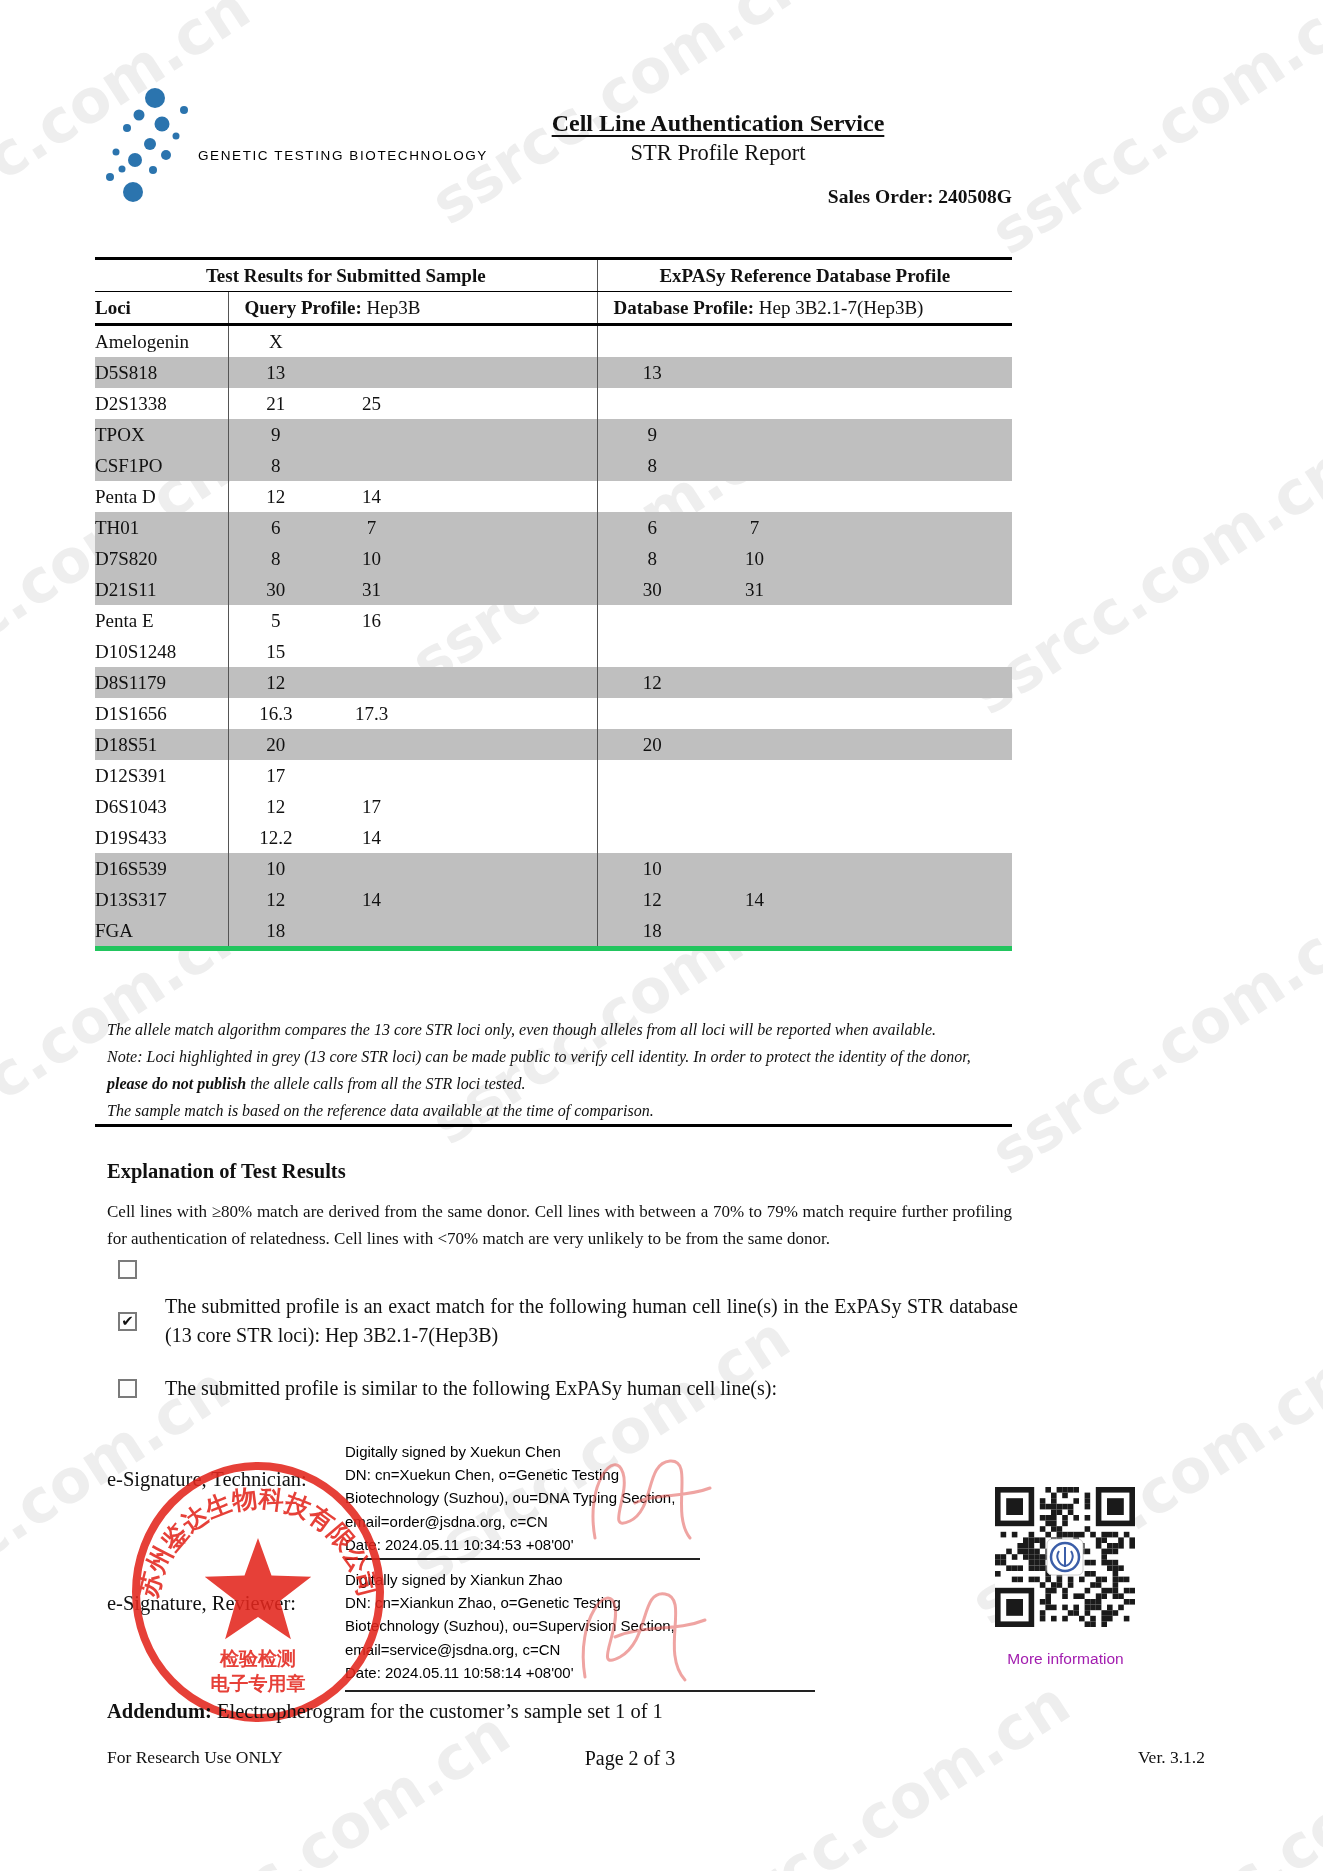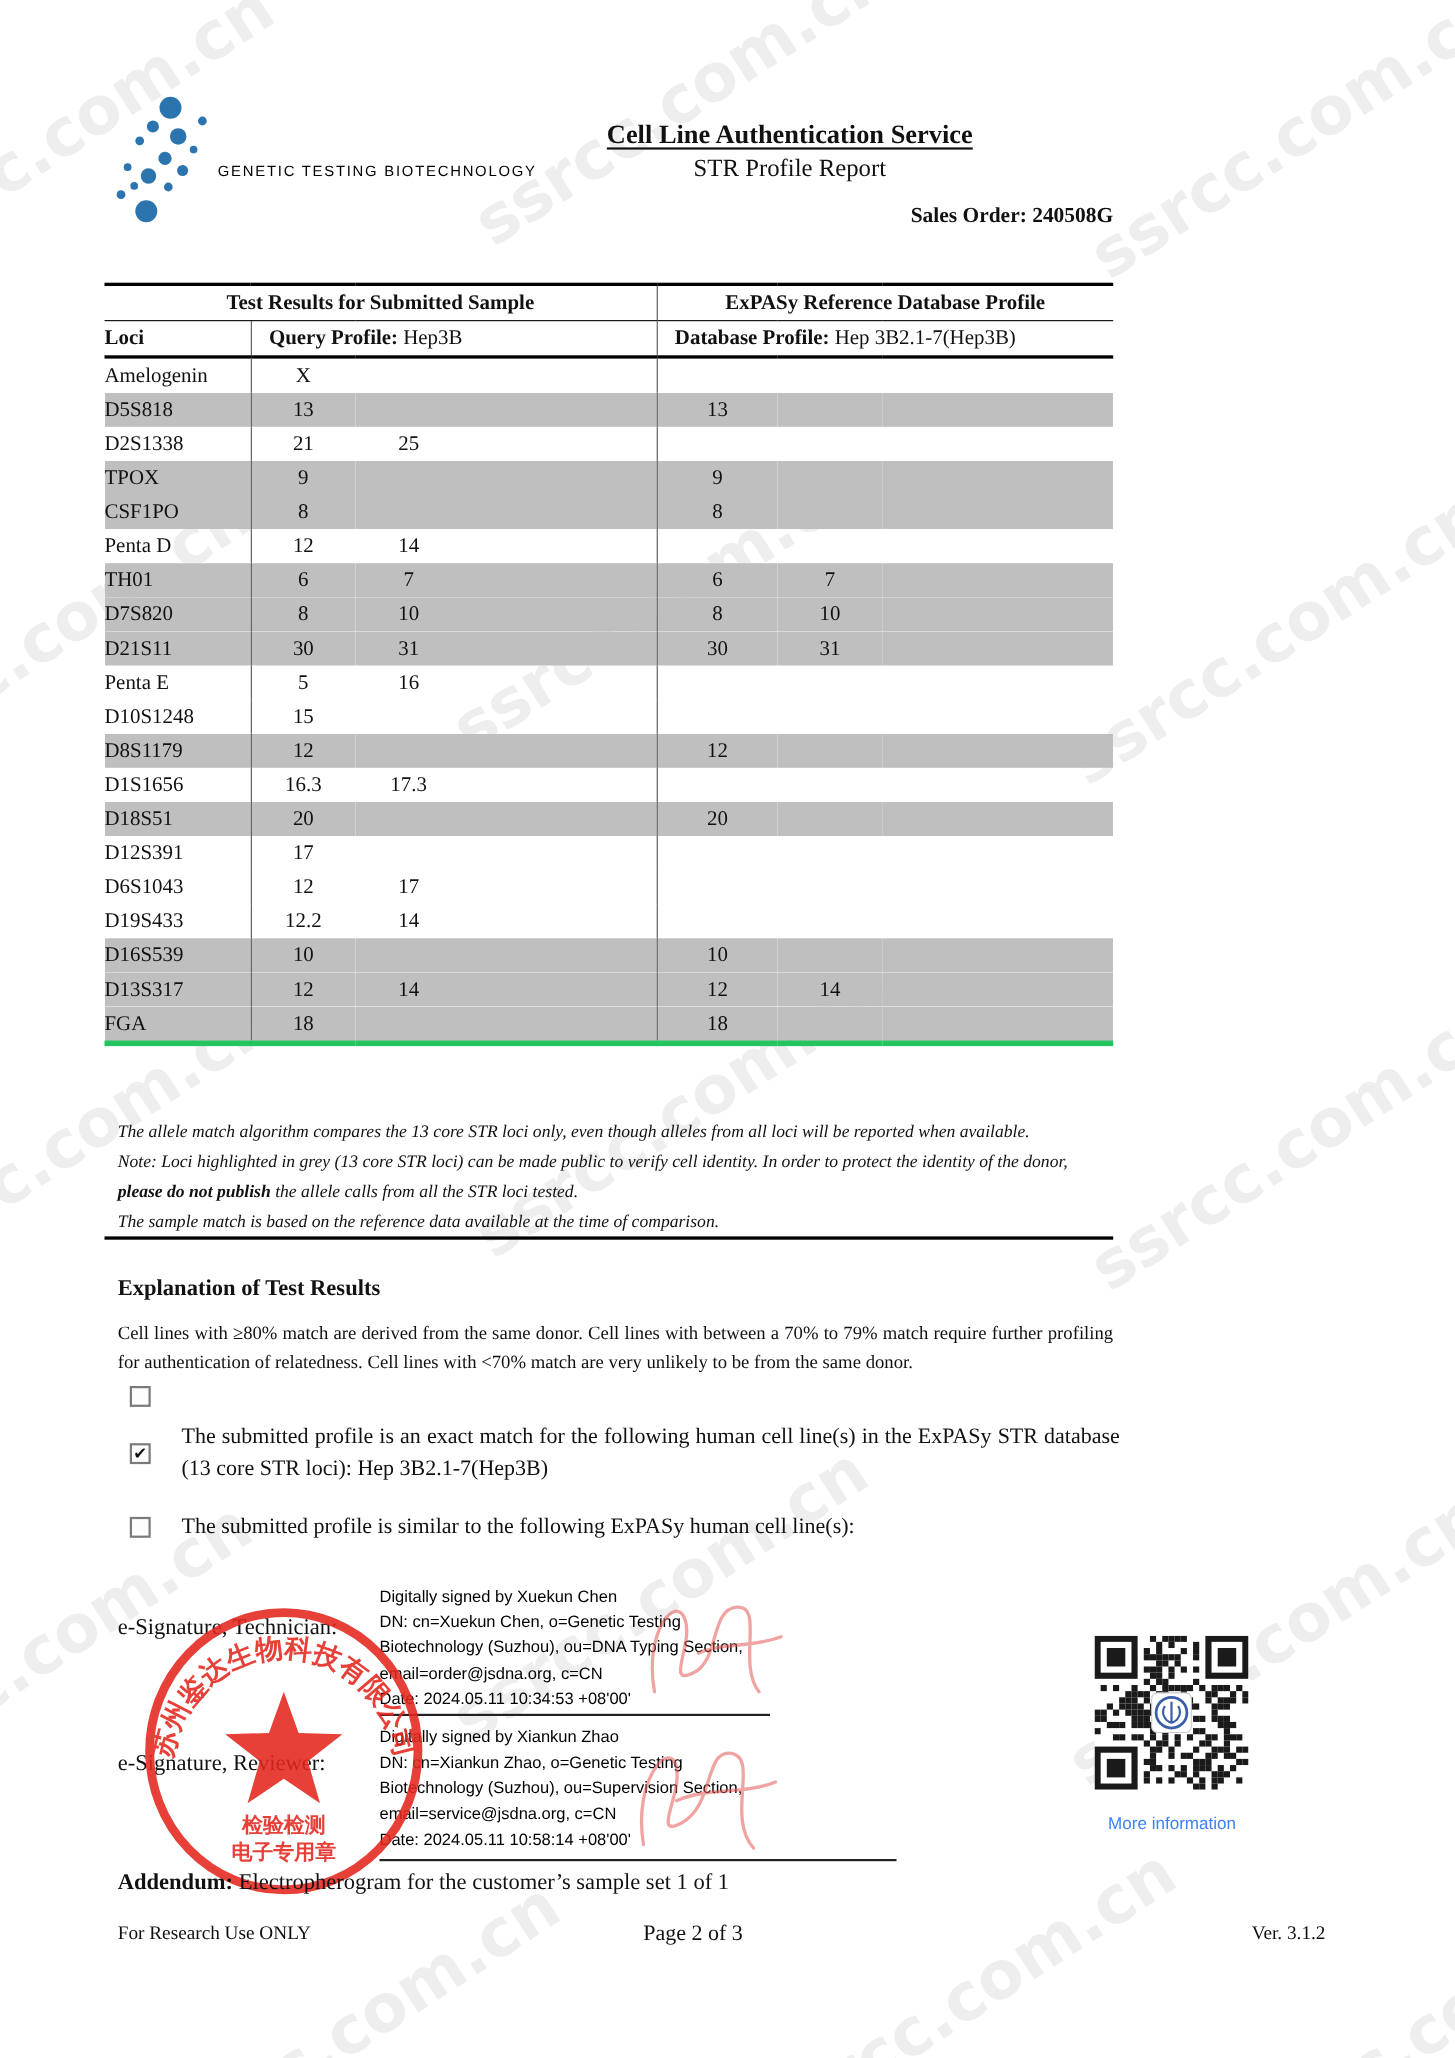--- a/index.html
+++ b/index.html
@@ -48,21 +48,21 @@
   .sig-label{position:absolute;left:107px;font-size:20.5px;}
   .sig-block{position:absolute;left:345px;width:420px;font-family:"Liberation Sans","DejaVu Sans",sans-serif;
       font-size:15px;line-height:23.2px;color:#000;}
   .sig-block div{white-space:nowrap;}
   .sig-rule{position:absolute;background:#222;height:2px;}
   .stamp{position:absolute;left:126px;top:1458px;opacity:.88;}
   .squiggle{position:absolute;pointer-events:none;}
   
   .qr{position:absolute;left:995px;top:1487px;}
   .qr-cap{position:absolute;left:958px;top:1650px;width:215px;text-align:center;
-      font-family:"Liberation Sans","DejaVu Sans",sans-serif;font-size:15.5px;color:#3b82f6;}
+      font-family:"Liberation Sans","DejaVu Sans",sans-serif;font-size:15.5px;color:#a21caf;}
   
   .addendum{position:absolute;left:107px;top:1700px;font-size:20.5px;}
   .foot-left{position:absolute;left:107px;top:1747px;font-size:17.5px;}
   .foot-center{position:absolute;left:540px;top:1747px;width:180px;text-align:center;font-size:20px;}
   .foot-right{position:absolute;left:1000px;top:1747px;width:205px;text-align:right;font-size:17.5px;}
 </style>
 </head>
 <body>
 
 <div class="page">

